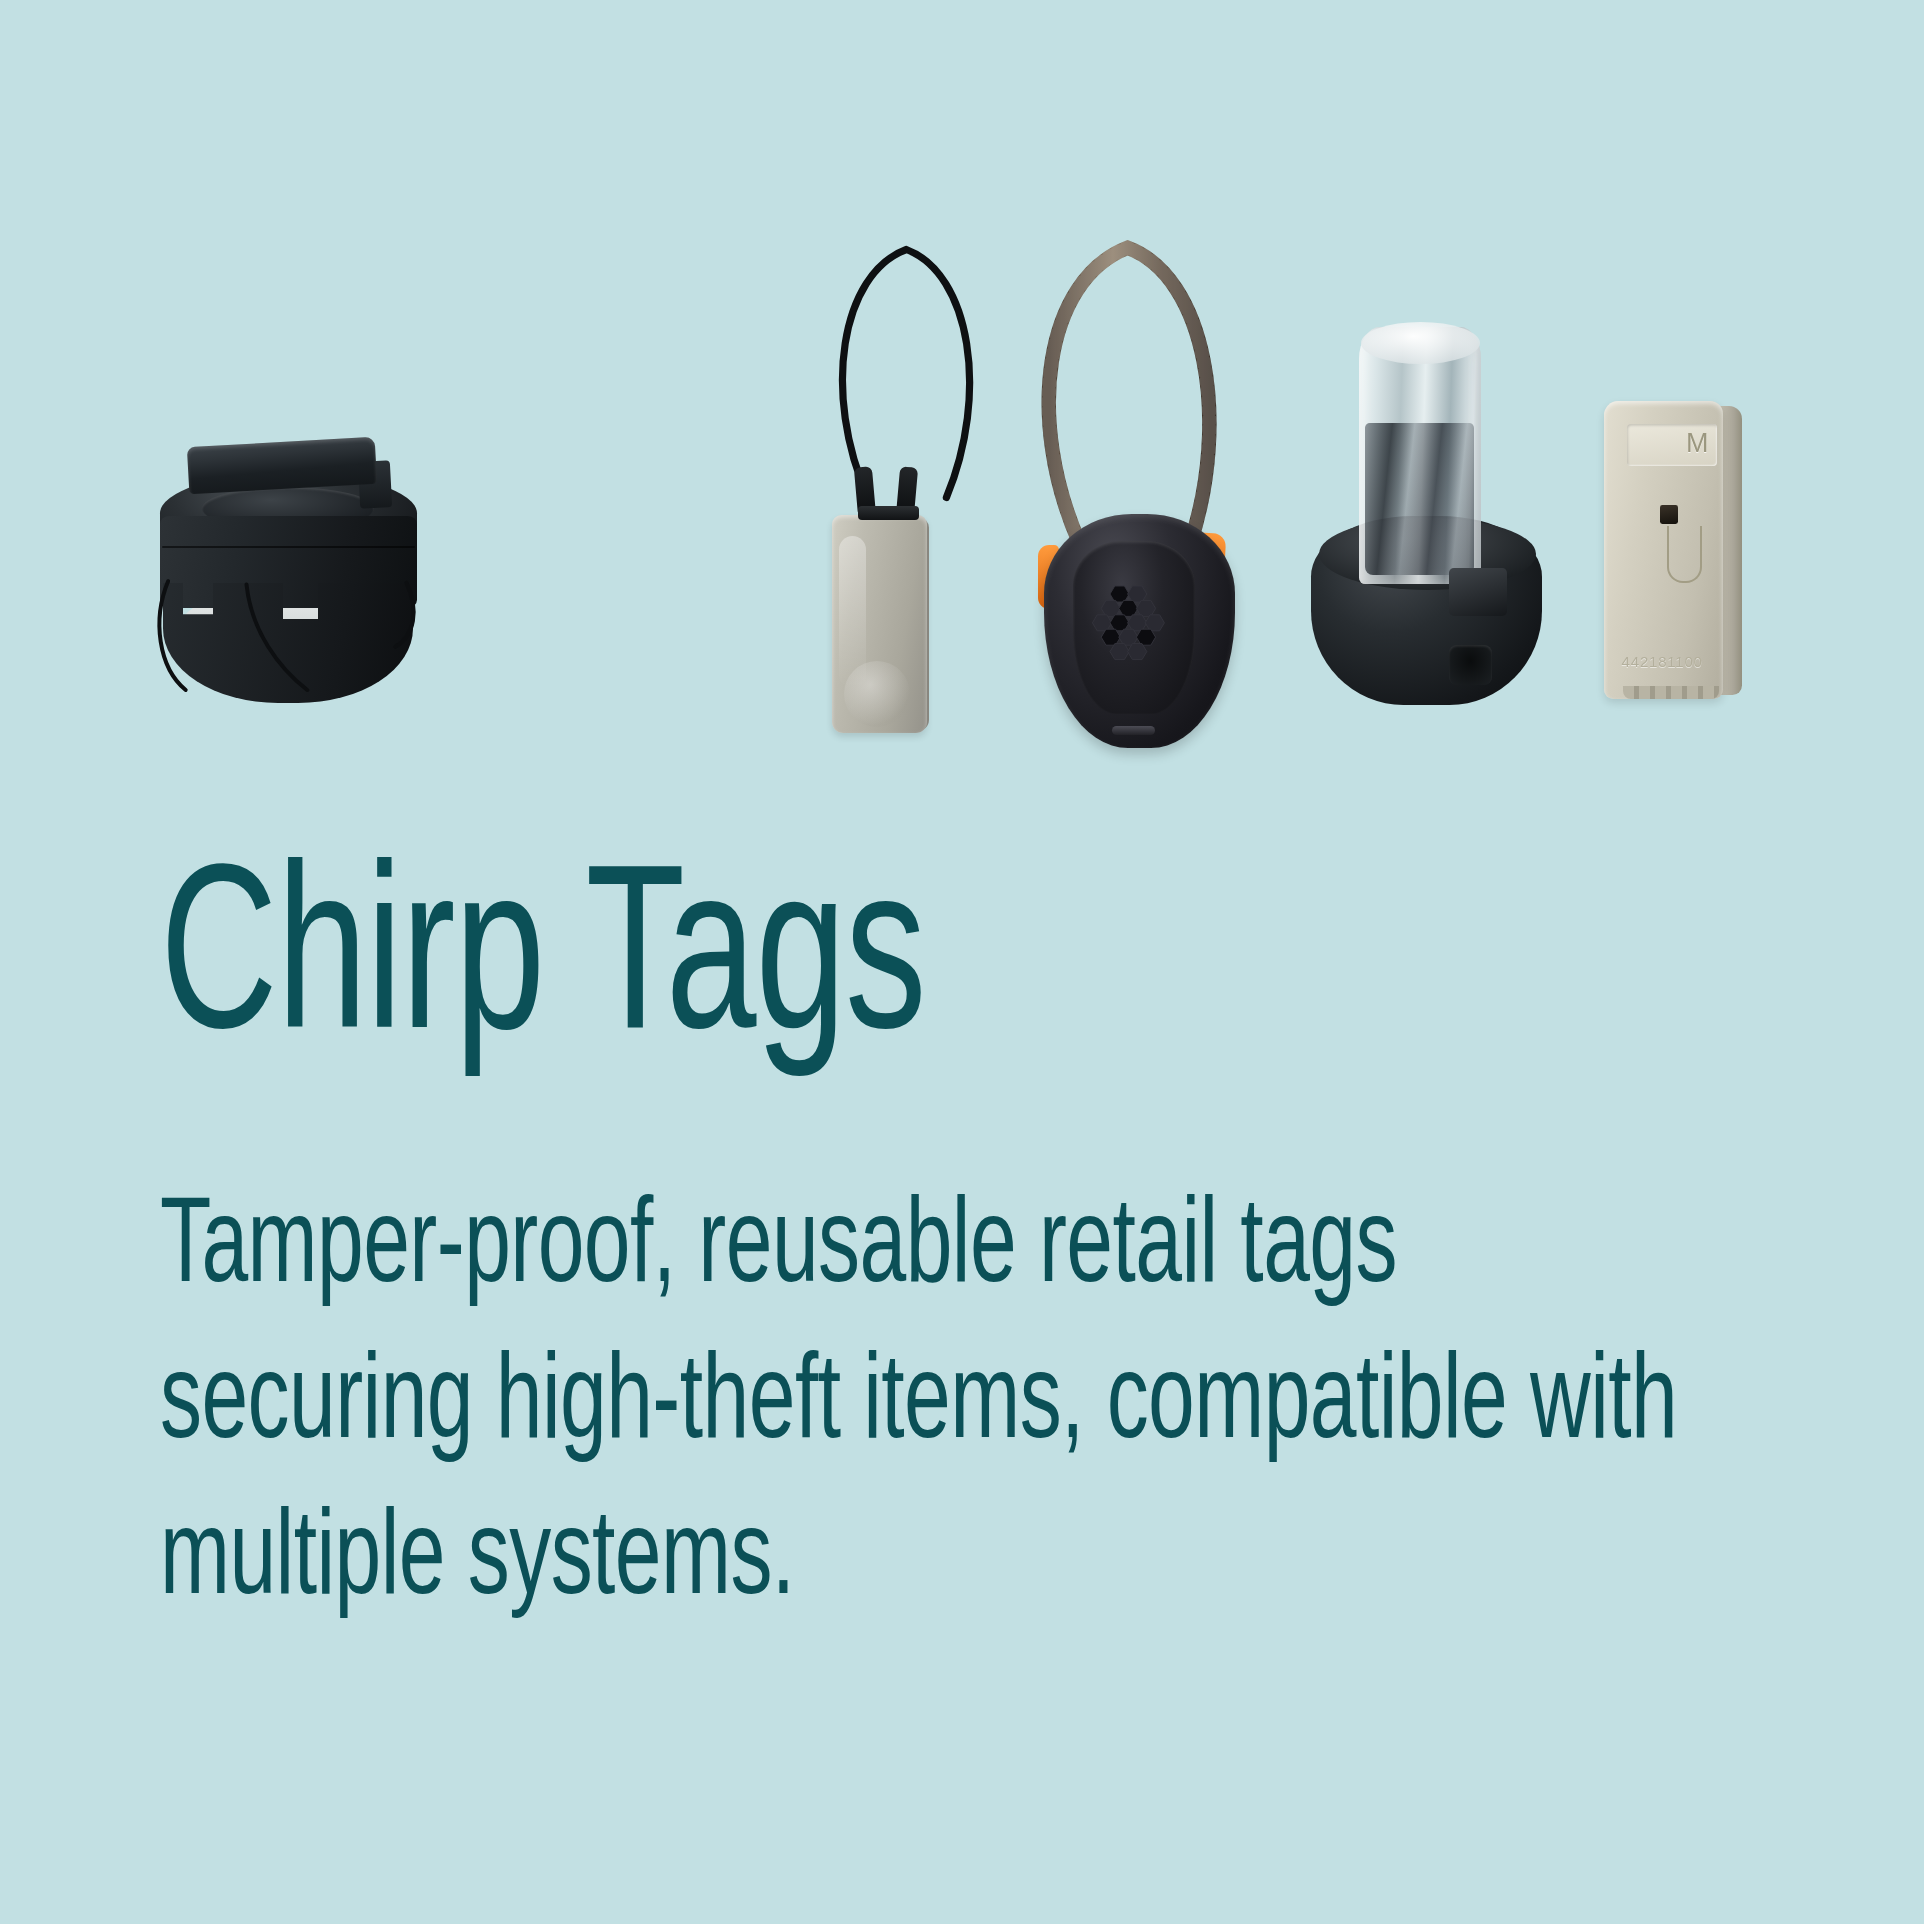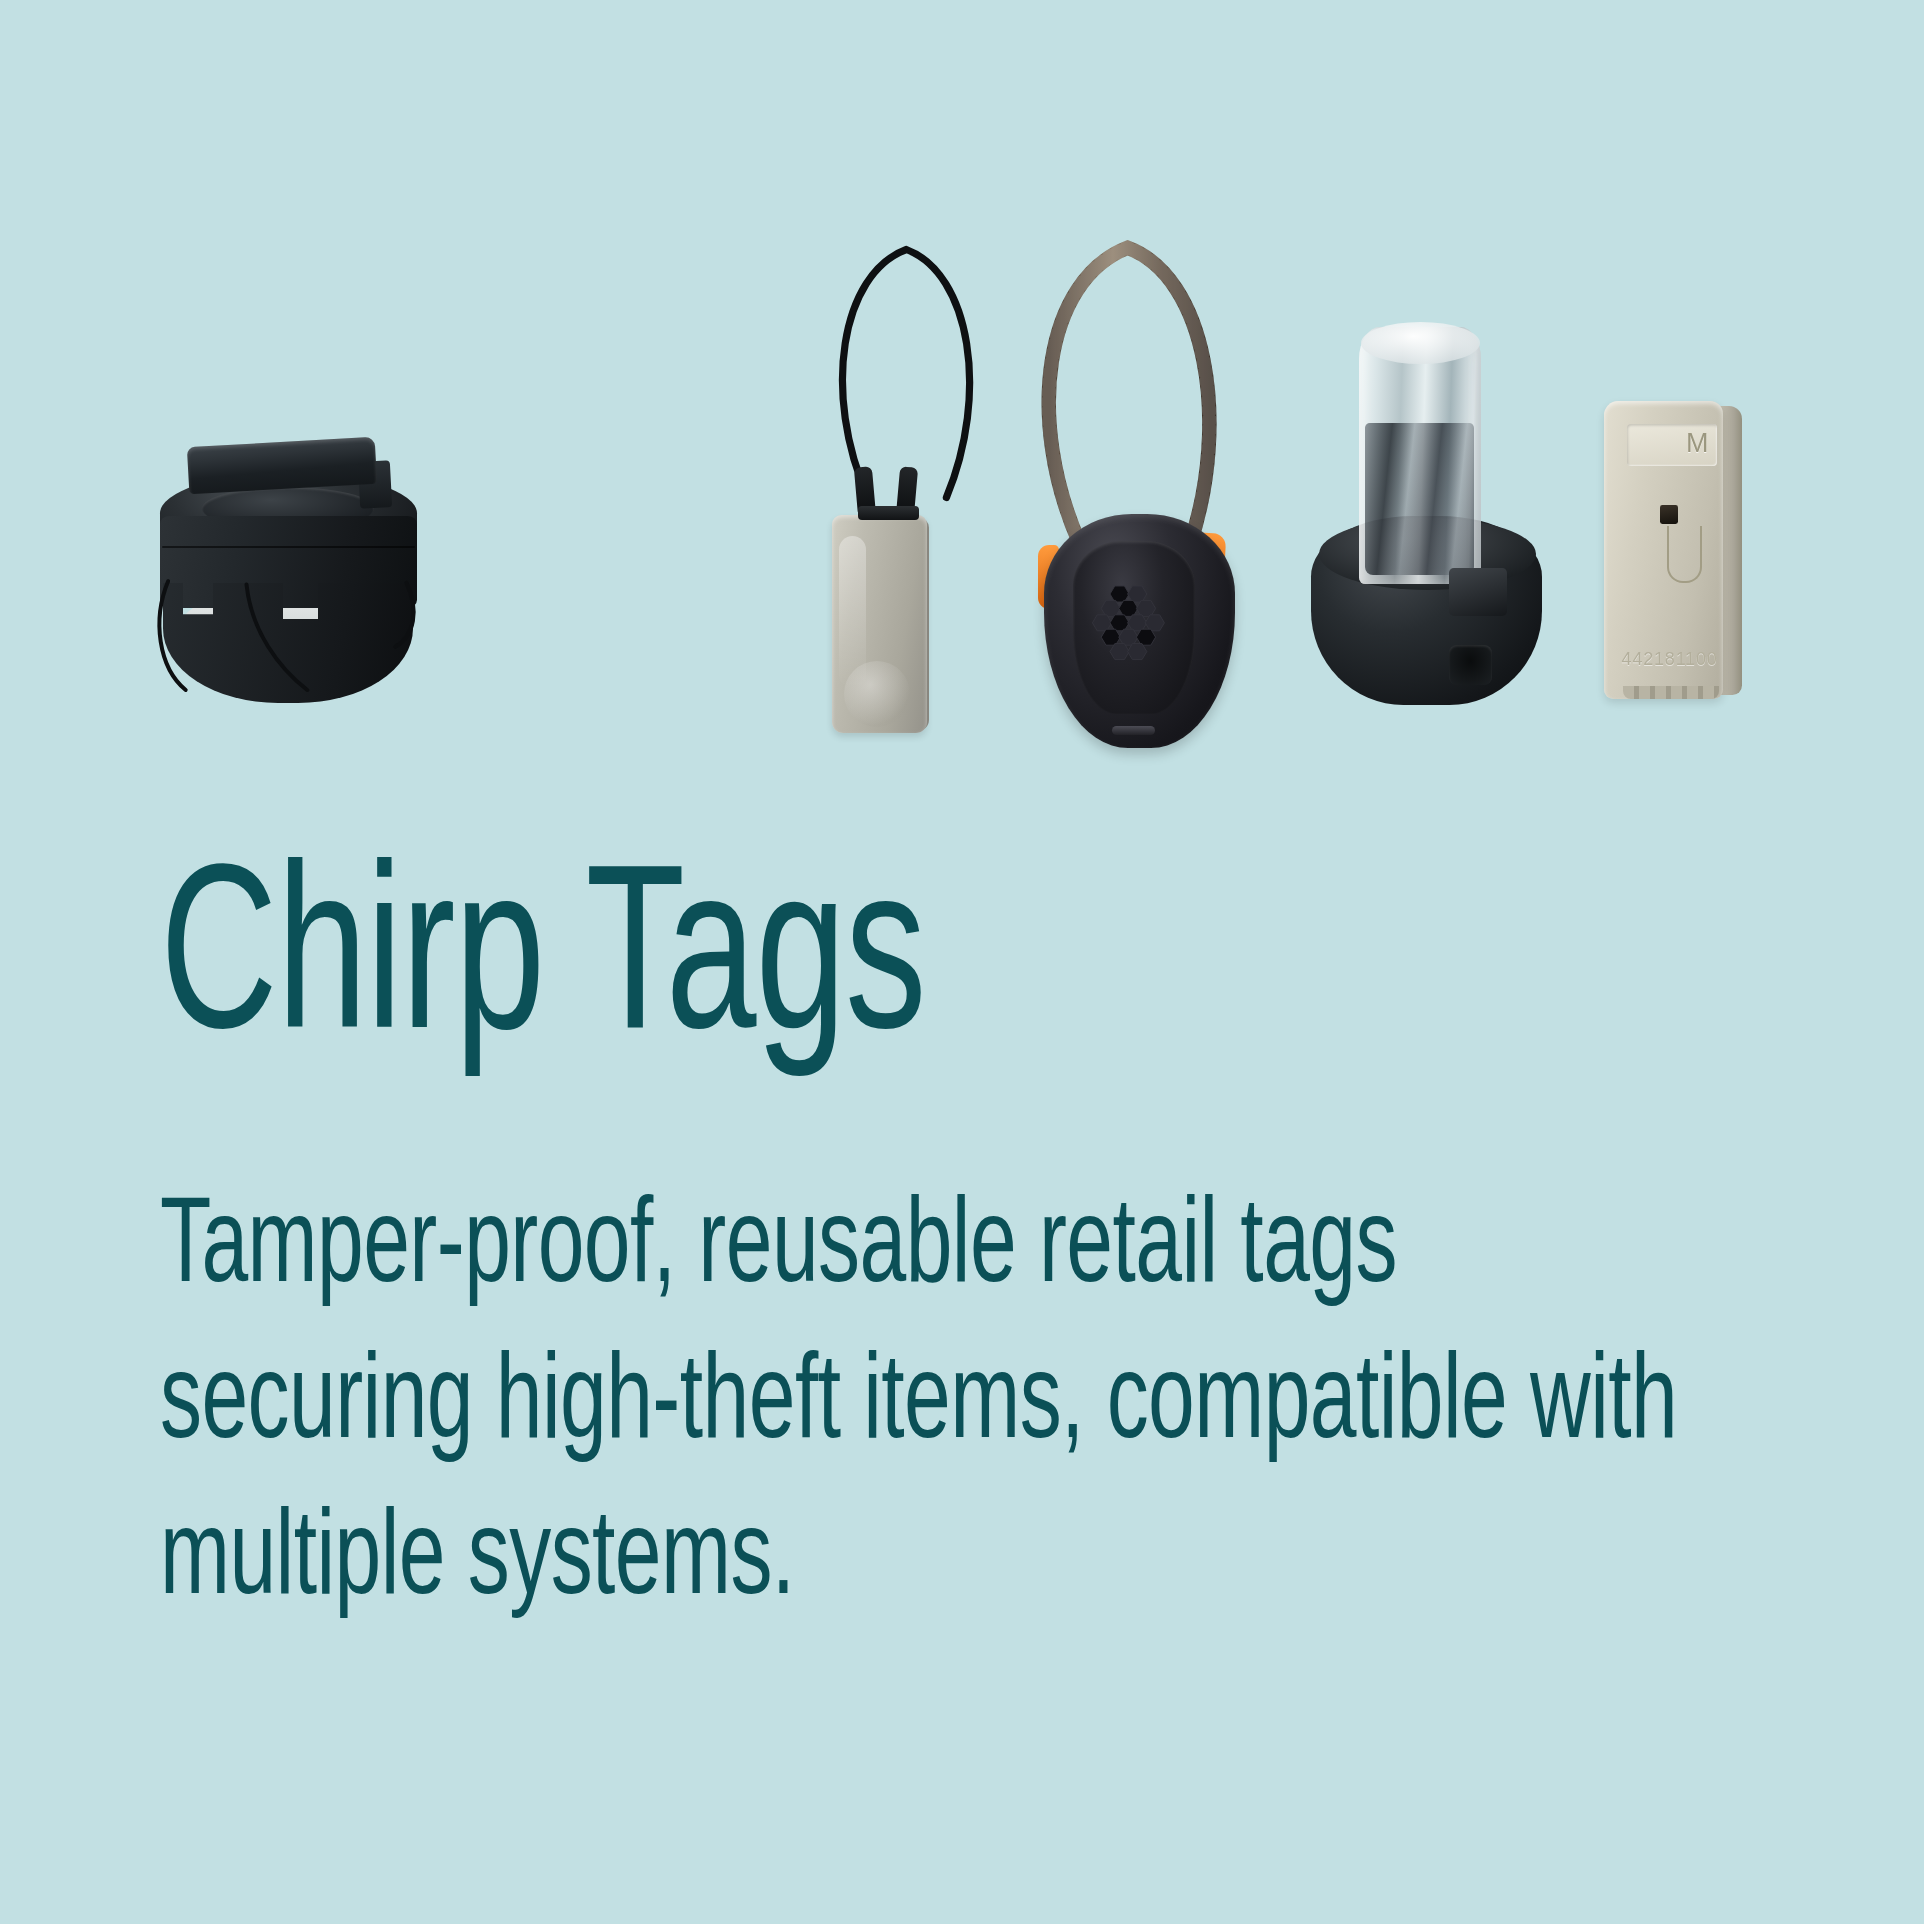--- a/index.html
+++ b/index.html
@@ -321,21 +321,21 @@
     background: linear-gradient(170deg,#3a3228,#15120d);
     border-radius:2.4px; z-index:4;
   }
   #p6 .ushape {
     position:absolute; left:63px; top:125px; width:30.5px; height:55px;
     border:2.4px solid #a29d85; border-top:none;
     border-radius: 0 0 16px 16px; z-index:3;
   }
   #p6 .serial {
     position:absolute; left:17.6px; bottom:29px; z-index:4;
-    font-size:18px; letter-spacing:0.8px; color:#b3af9c;
+    font-size:15px; letter-spacing:0.8px; color:#b3af9c;
     text-shadow:0 0.8px 0 rgba(255,255,255,.55);
   }
   #p6 .teeth {
     position:absolute; left:19px; bottom:0; width:96px; height:13px;
     background: repeating-linear-gradient(90deg,#b8b4a4 0 11.2px,#a09c8c 11.2px 16px);
     border-radius:0 0 8px 8px; z-index:4;
   }
 
   
   #headline {

